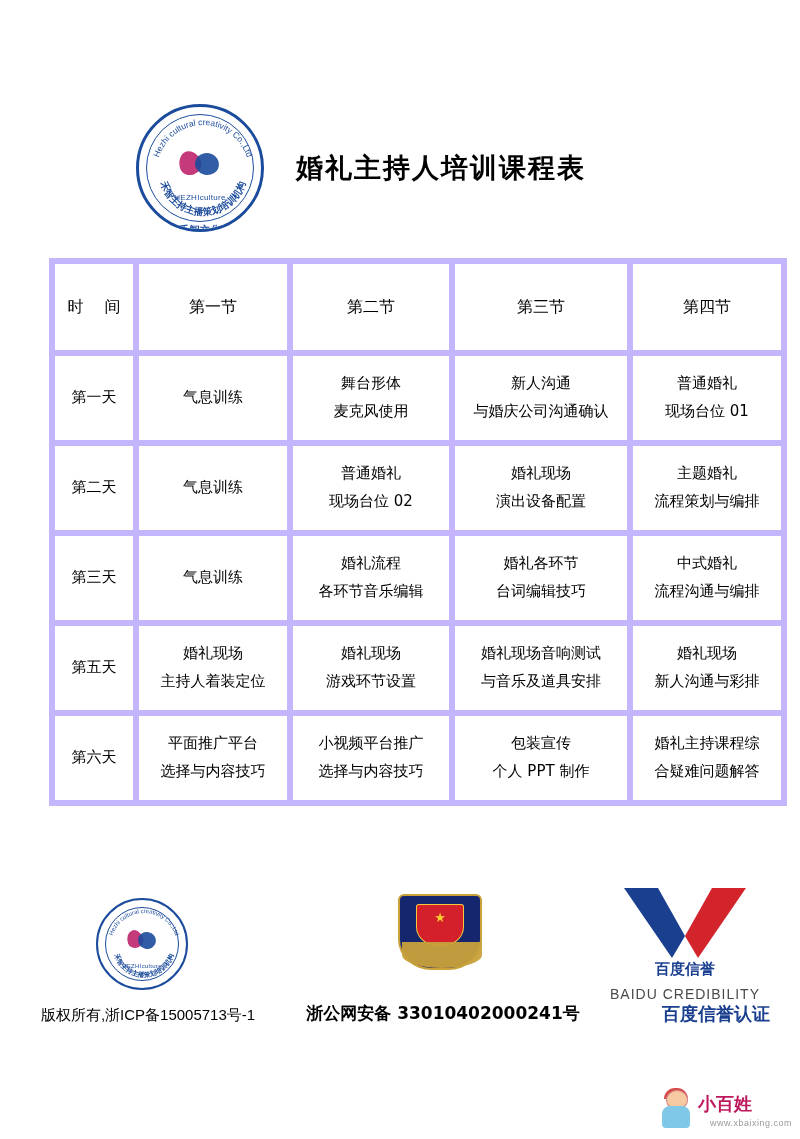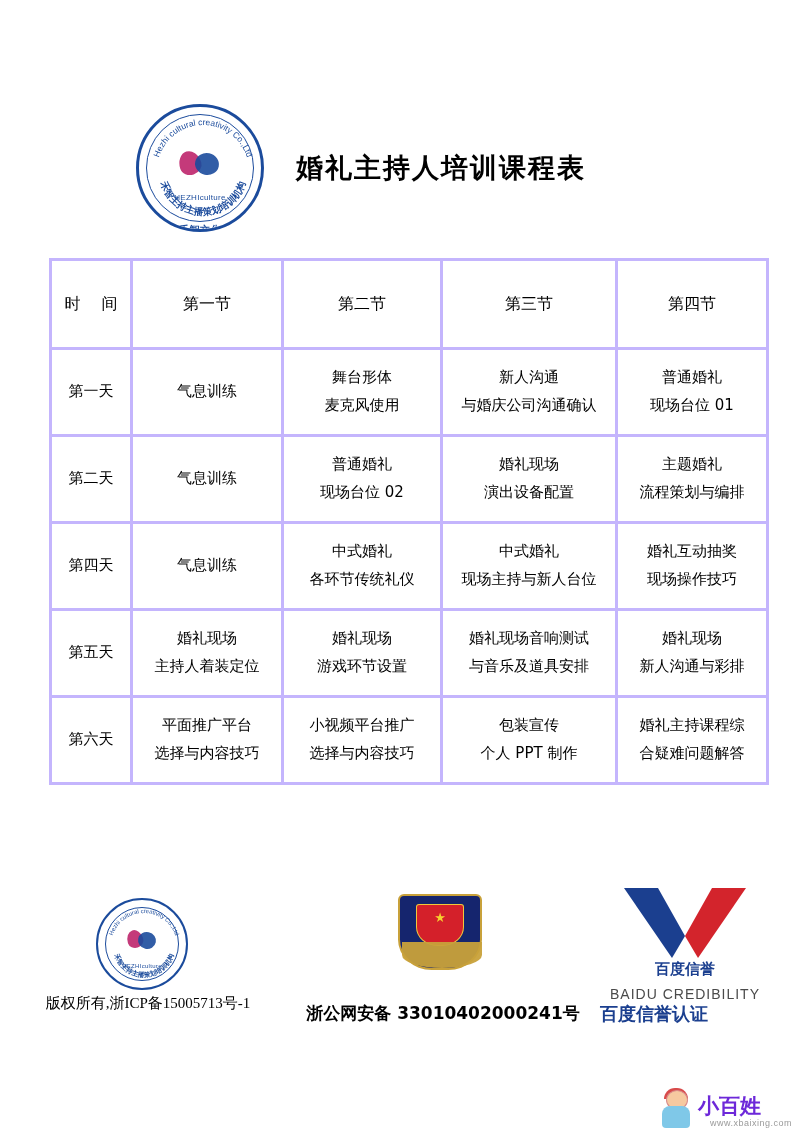--- a/index.html
+++ b/index.html
@@ -124,21 +124,21 @@
     left: 49px;
     top: 258px;
     width: 702px;
   }
   table.schedule {
     border-collapse: collapse;
     width: 702px;
     table-layout: fixed;
   }
   table.schedule td {
-    border: 3px solid #c4b5fd;
+    border: 6px solid #c4b5fd;
     text-align: center;
     vertical-align: middle;
     font-size: 15px;
     font-family: "DejaVu Sans", sans-serif;
     padding: 0;
     line-height: 1.85;
   }
   table.schedule tr.head td {
     height: 86px;
     font-size: 16px;
@@ -171,26 +171,26 @@
   }
   .badge-left .seal { border-width: 2px; }
   .badge-left .seal-mark { top: 30px; width: 34px; height: 20px; }
   .badge-left .seal-mark .wave-a { width: 16px; height: 18px; }
   .badge-left .seal-mark .wave-b { left: 13px; width: 18px; height: 17px; }
   .badge-left .seal-cn { top: 52px; font-size: 7px; }
   .badge-left .seal-en { top: 63px; font-size: 6px; }
   .copyright {
     position: absolute;
     left: 30px;
-    top: 104px;
+    top: 116px;
     width: 236px;
     text-align: center;
     font-size: 15px;
     color: #000;
-    font-family: Liberation Serif, serif;
+    font-family: Liberation Sans, sans-serif;
   }
 
   .badge-center {
     position: absolute;
     left: 386px;
     top: 0px;
     width: 108px;
     height: 106px;
   }
   .gov-emblem {
@@ -279,21 +279,21 @@
     text-align: center;
     font-size: 14px;
     color: #4a4a4a;
     letter-spacing: 1px;
   }
   .baidu-sub {
     position: absolute;
     left: 0;
     top: 116px;
     width: 170px;
-    text-align: left;
+    text-align: right;
     font-size: 18px;
     font-weight: bold;
     color: #1b3f8f;
     font-family: "DejaVu Sans", sans-serif;
   }
 
   
   .watermark {
     position: absolute;
     left: 660px;
@@ -333,23 +333,23 @@
     top: 16px;
     width: 28px;
     height: 22px;
     background: #7fc8e8;
     border-radius: 8px 8px 4px 4px;
   }
   .wm-text {
     position: absolute;
     left: 38px;
     top: 2px;
-    font-size: 21px;
+    font-size: 18px;
     font-weight: bold;
-    color: #6d28d9;
+    color: #be185d;
     font-family: "DejaVu Sans", sans-serif;
   }
   .wm-url {
     position: absolute;
     left: 50px;
     top: 28px;
     font-size: 9px;
     color: #9a9a9a;
     letter-spacing: .5px;
   }
@@ -428,39 +428,39 @@
         <td class="col-3 cell-lines">
           <span>婚礼现场</span>
           <span>演出设备配置</span>
         </td>
         <td class="col-4 cell-lines">
           <span>主题婚礼</span>
           <span>流程策划与编排</span>
         </td>
       </tr>
 
-
       <tr class="body">
-        <td class="col-time">第四天</td>
+        <td class="col-time">第三天</td>
         <td class="col-1 cell-lines">
           <span>气息训练</span>
         </td>
         <td class="col-2 cell-lines">
+          <span>婚礼流程</span>
+          <span>各环节音乐编辑</span>
+        </td>
+        <td class="col-3 cell-lines">
+          <span>婚礼各环节</span>
+          <span>台词编辑技巧</span>
+        </td>
+        <td class="col-4 cell-lines">
           <span>中式婚礼</span>
-          <span>各环节传统礼仪</span>
-        </td>
-        <td class="col-3 cell-lines">
-          <span>中式婚礼</span>
-          <span>现场主持与新人台位</span>
-        </td>
-        <td class="col-4 cell-lines">
-          <span>婚礼互动抽奖</span>
-          <span>现场操作技巧</span>
+          <span>流程沟通与编排</span>
         </td>
       </tr>
+
 
       <tr class="body">
         <td class="col-time">第五天</td>
         <td class="col-1 cell-lines">
           <span>婚礼现场</span>
           <span>主持人着装定位</span>
         </td>
         <td class="col-2 cell-lines">
           <span>婚礼现场</span>
           <span>游戏环节设置</span>

